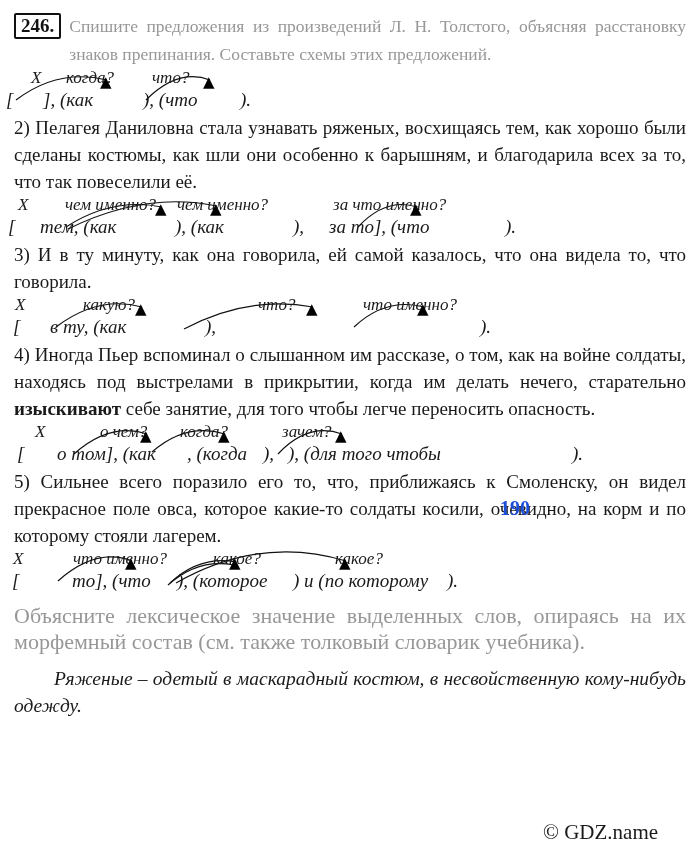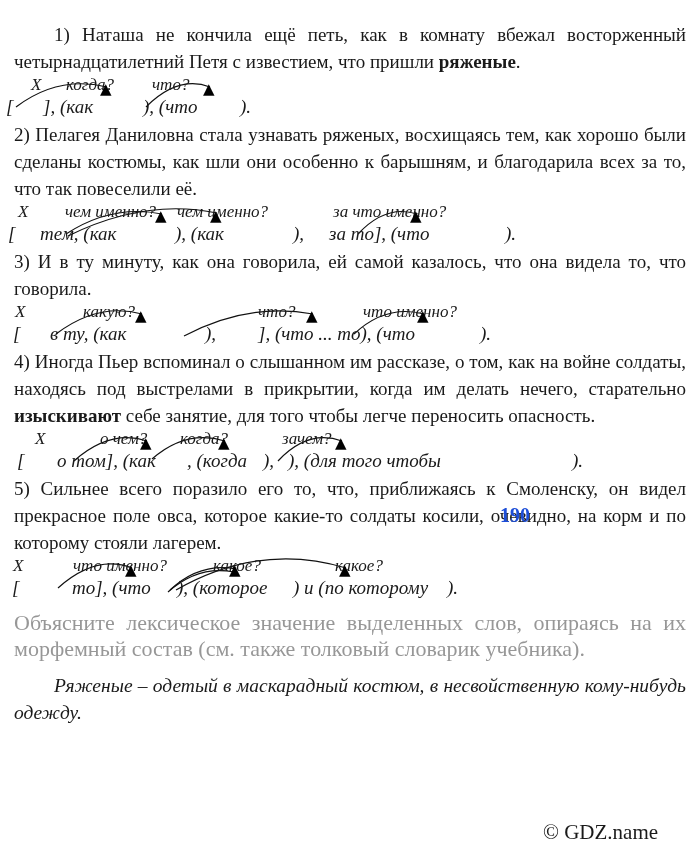--- a/index.html
+++ b/index.html
@@ -98,22 +98,25 @@
     font-size:21px;
     color:#1a1a1a;
     white-space:nowrap;
   }
 </style>
 </head>
 <body>
 
 <div id="page">
 
-
-  <p class="sent s1" style="text-indent:40px;"><span>1) Наташа не кончила ещё петь, как в комнату вбежал восторженный четырнадцатилетний Петя с известием, что пришли </span><span class="b">ряженые</span><span>.</span></p>
+  <div class="header">
+    <span class="exnum">246.</span>
+    <div class="graytext">Спишите предложения из произведений Л. Н. Толстого, объясняя расстановку знаков препинания. Составьте схемы этих предложений.</div>
+  </div>
+
   <div class="scheme">
       <svg width="700" height="46">
         <path d="M16 32 Q58 0 107 12" fill="none" stroke="#111" stroke-width="1.2"></path>
         <path d="M146 32 Q178 0 210 12" fill="none" stroke="#111" stroke-width="1.2"></path>
       </svg>
       <span class="slab" style="left: 31px;">X</span>
       <span class="slab" style="left: 66px;">когда?</span>
       <span class="slab" style="left: 152px;">что?</span>
       <span class="sbrk" style="left: 6px;">[</span>
       <span class="sbrk" style="left: 43px;">], (как</span>
@@ -152,21 +155,20 @@
         <path d="M184 34 Q248 0 313 12" fill="none" stroke="#111" stroke-width="1.2"></path>
         <path d="M354 32 Q386 2 424 12" fill="none" stroke="#111" stroke-width="1.2"></path>
       </svg>
       <span class="slab" style="left: 15px;">X</span>
       <span class="slab" style="left: 83px;">какую?</span>
       <span class="slab" style="left: 258px;">что?</span>
       <span class="slab" style="left: 363px;">что именно?</span>
       <span class="sbrk" style="left: 13px;">[</span>
       <span class="sbrk" style="left: 50px;">в ту, (как</span>
       <span class="sbrk" style="left: 205px;">),</span>
-      <span class="sbrk" style="left: 258px;">], (что ... то), (что</span>
       <span class="sbrk" style="left: 480px;">).</span>
       <span class="stri" style="left: 135px;">▲</span>
       <span class="stri" style="left: 306px;">▲</span>
       <span class="stri" style="left: 417px;">▲</span>
     </div>
 
   <p class="sent"><span>4) Иногда Пьер вспоминал о слышанном им рассказе, о том, как на войне солдаты, находясь под выстрелами в прикрытии, когда им делать нечего, старательно </span><span class="b">изыскивают</span><span> себе занятие, для того чтобы легче переносить опасность.</span></p>
   <div class="scheme">
       <svg width="700" height="46">
         <path d="M74 32 Q110 0 147 12" fill="none" stroke="#111" stroke-width="1.2"></path>

